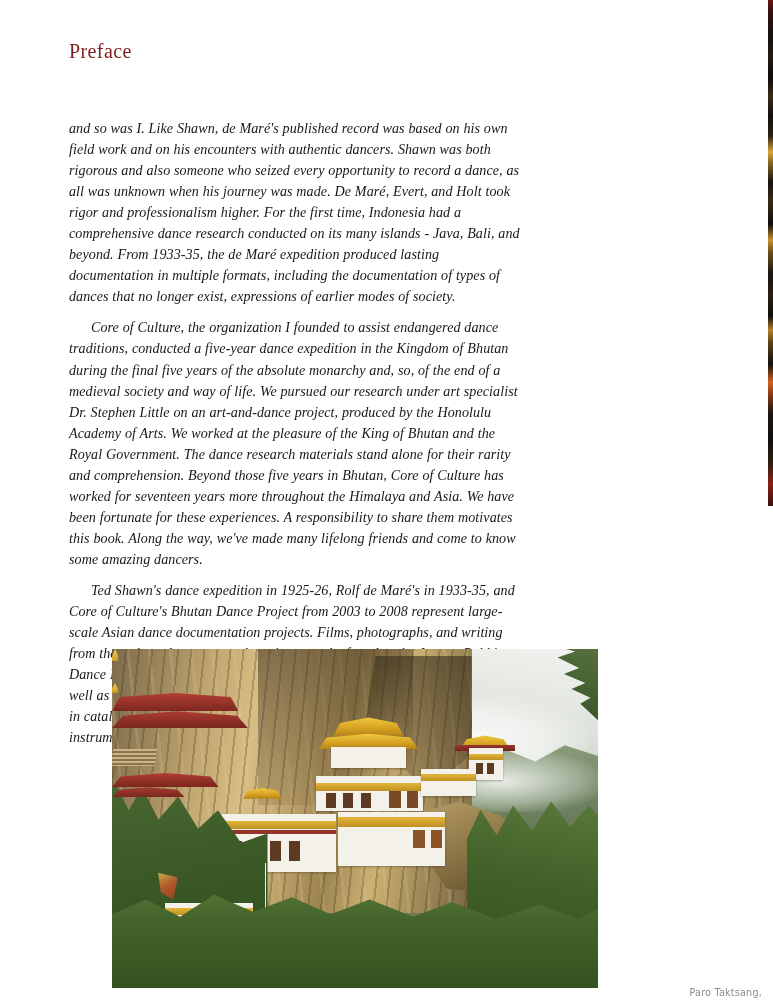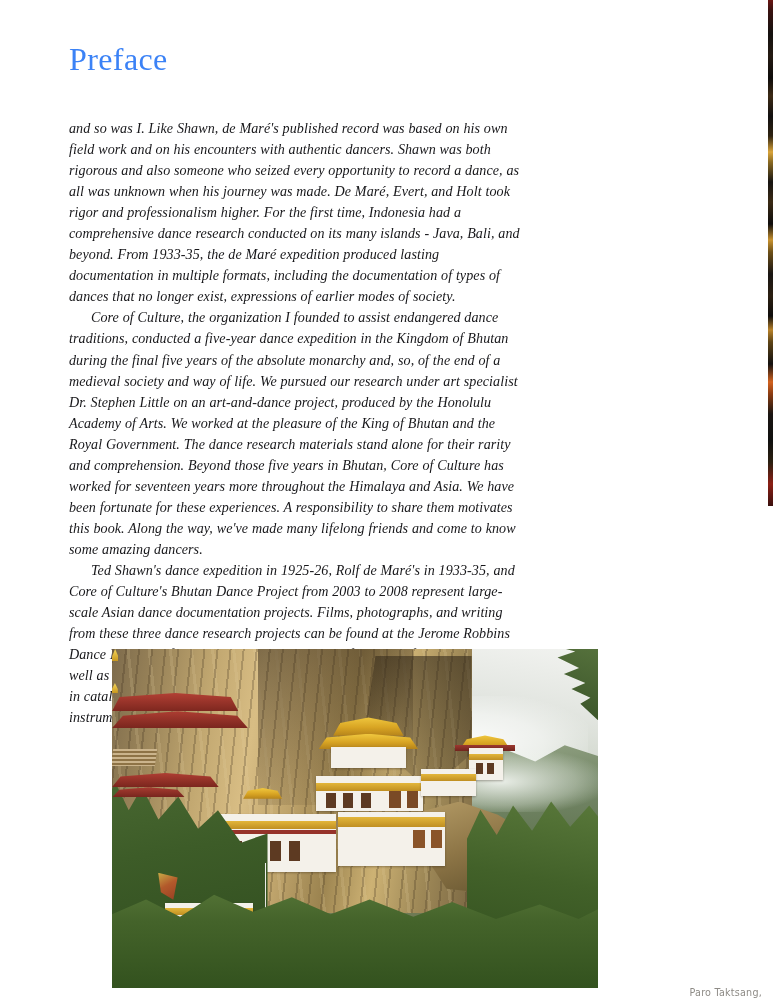--- a/index.html
+++ b/index.html
@@ -19,26 +19,26 @@
   .page {
     position: absolute;
     inset: 0;
     background: #ffffff;
   }
 
   
   .page-title {
     position: absolute;
     left: 69px;
-    top: 44px;
+    top: 36px;
     font-family: "Liberation Serif", "DejaVu Serif", serif;
-    font-size: 32px;
+    font-size: 20px;
     line-height: 30px;
     letter-spacing: 0.4px;
-    color: #3b82f6;
+    color: #7f1d1d;
     font-weight: 400;
   }
 
   
   .body-column {
     position: absolute;
     left: 69px;
     top: 118px;
     width: 458px;
     font-style: italic;
@@ -48,20 +48,21 @@
     font-size: 14.1px;
     line-height: 21.05px;
     color: #17171a;
     text-align: left;
     font-family: "Liberation Serif", "DejaVu Serif", serif;
     letter-spacing: 0.005em;
     word-spacing: 0.012em;
   }
   .body-paragraph + .body-paragraph {
     text-indent: 22px;
+    margin-top: 10px;
   }
 
   
   .margin-caption {
     position: absolute;
     right: 38px;
     top: 120px;
     width: 160px;
     text-align: right;
     font-family: "DejaVu Sans", "Liberation Sans", sans-serif;

